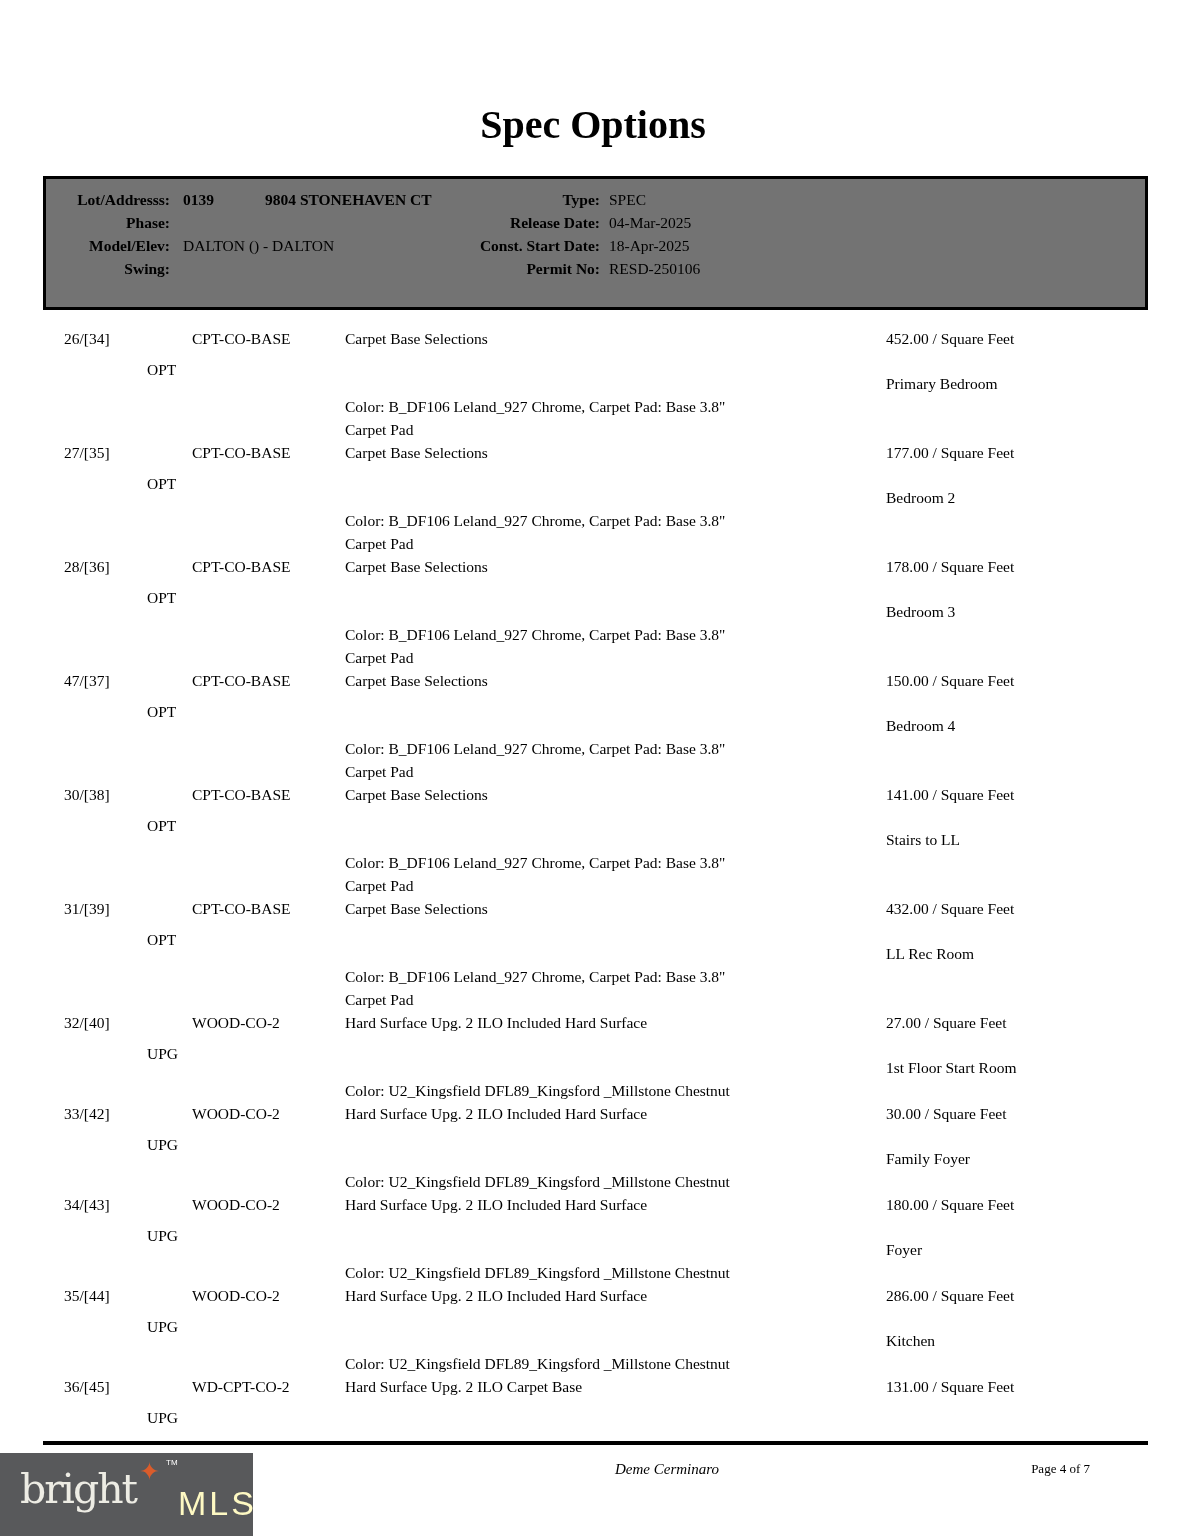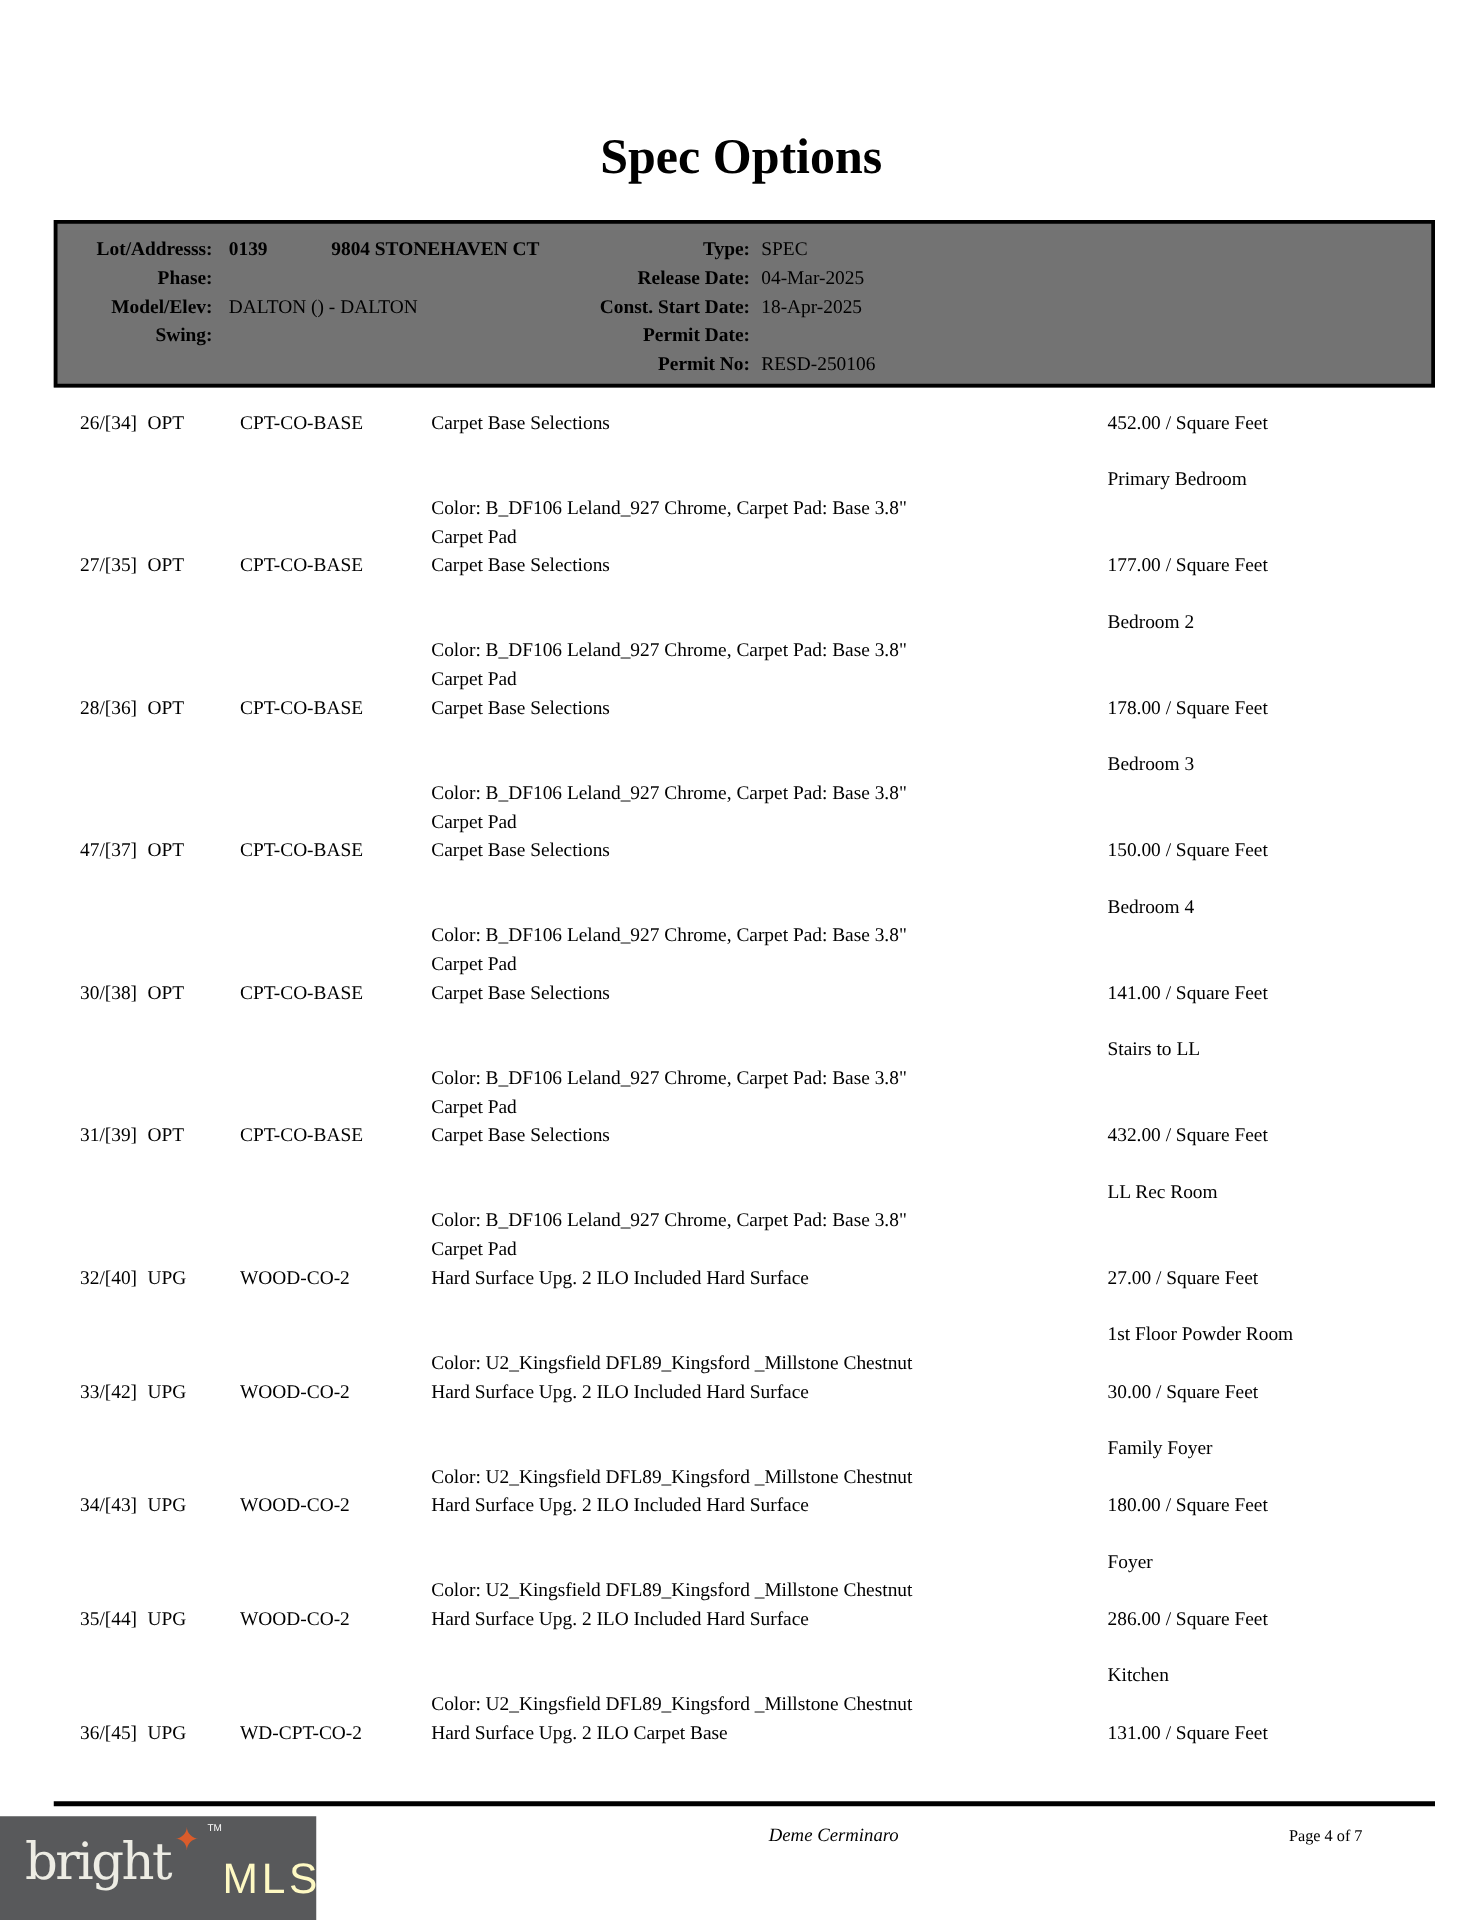--- a/index.html
+++ b/index.html
@@ -30,21 +30,21 @@
   .right .f-label { width:217px; }
   .f-val { margin-left:13px; }
   .right .f-val { margin-left:9px; }
   .f-val.bold { font-weight:bold; }
   .f-val.addr1 { display:inline-block; width:69px; }
   .rows { position:absolute; left:0; top:327px; width:1186px; }
   .spec-row { position:relative; }
   .main-line { position:relative; height:23px; line-height:23px; }
   .main-line span { position:absolute; top:0; white-space:nowrap; }
   .c-num  { left:64px; }
-  .c-type { left:118px; }
+  .c-type { left:147px;margin-top:31px; }
   .c-code { left:192px; }
   .c-desc { left:345px; }
   .c-qty  { left:886px; }
   .loc-line { margin-left:886px; margin-top:22px; height:23px; line-height:23px; white-space:nowrap; }
   .color-line { margin-left:345px; width:452px; line-height:23px; }
   .footer-rule {
     position:absolute; left:43px; top:1441px; width:1105px; height:4px; background:#000;
   }
   .prepared-by {
     position:absolute; top:1461px; left:542px; width:250px; text-align:center;
@@ -89,21 +89,20 @@
     <div class="info-col left" id="left-fields">
         <div class="f-row"><span class="f-label">Lot/Addresss:</span><span class="f-val bold addr1">0139</span><span class="f-val bold">9804 STONEHAVEN CT</span></div>
         <div class="f-row"><span class="f-label">Phase:</span><span class="f-val"></span></div>
         <div class="f-row"><span class="f-label">Model/Elev:</span><span class="f-val">DALTON () - DALTON</span></div>
         <div class="f-row"><span class="f-label">Swing:</span><span class="f-val"></span></div>
       </div>
     <div class="info-col right" id="right-fields">
         <div class="f-row"><span class="f-label">Type:</span><span class="f-val">SPEC</span></div>
         <div class="f-row"><span class="f-label">Release Date:</span><span class="f-val">04-Mar-2025</span></div>
         <div class="f-row"><span class="f-label">Const. Start Date:</span><span class="f-val">18-Apr-2025</span></div>
-        <div class="f-row"><span class="f-label">Permit Date:</span><span class="f-val"></span></div>
         <div class="f-row"><span class="f-label">Permit No:</span><span class="f-val">RESD-250106</span></div>
       </div>
   </div>
 
   <div class="rows" id="rows">
       <div class="spec-row">
         <div class="main-line">
           <span class="c-num">26/[34]</span>
           <span class="c-type">OPT</span>
           <span class="c-code">CPT-CO-BASE</span>
@@ -175,21 +174,21 @@
 Carpet Pad</div>
       </div>
       <div class="spec-row">
         <div class="main-line">
           <span class="c-num">32/[40]</span>
           <span class="c-type">UPG</span>
           <span class="c-code">WOOD-CO-2</span>
           <span class="c-desc">Hard Surface Upg. 2 ILO Included Hard Surface</span>
           <span class="c-qty">27.00 / Square Feet</span>
         </div>
-        <div class="loc-line">1st Floor Powder Room</div>
+        <div class="loc-line">1st Floor Start Room</div>
         <div class="color-line" style="white-space: pre-line;">Color: U2_Kingsfield DFL89_Kingsford _Millstone Chestnut</div>
       </div>
       <div class="spec-row">
         <div class="main-line">
           <span class="c-num">33/[42]</span>
           <span class="c-type">UPG</span>
           <span class="c-code">WOOD-CO-2</span>
           <span class="c-desc">Hard Surface Upg. 2 ILO Included Hard Surface</span>
           <span class="c-qty">30.00 / Square Feet</span>
         </div>

